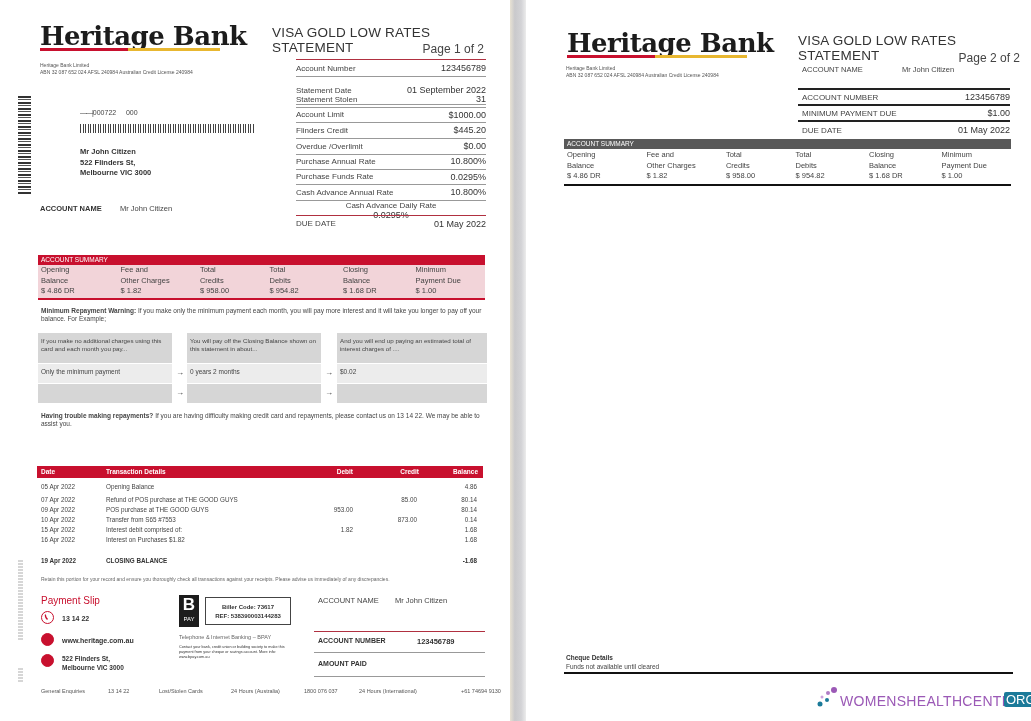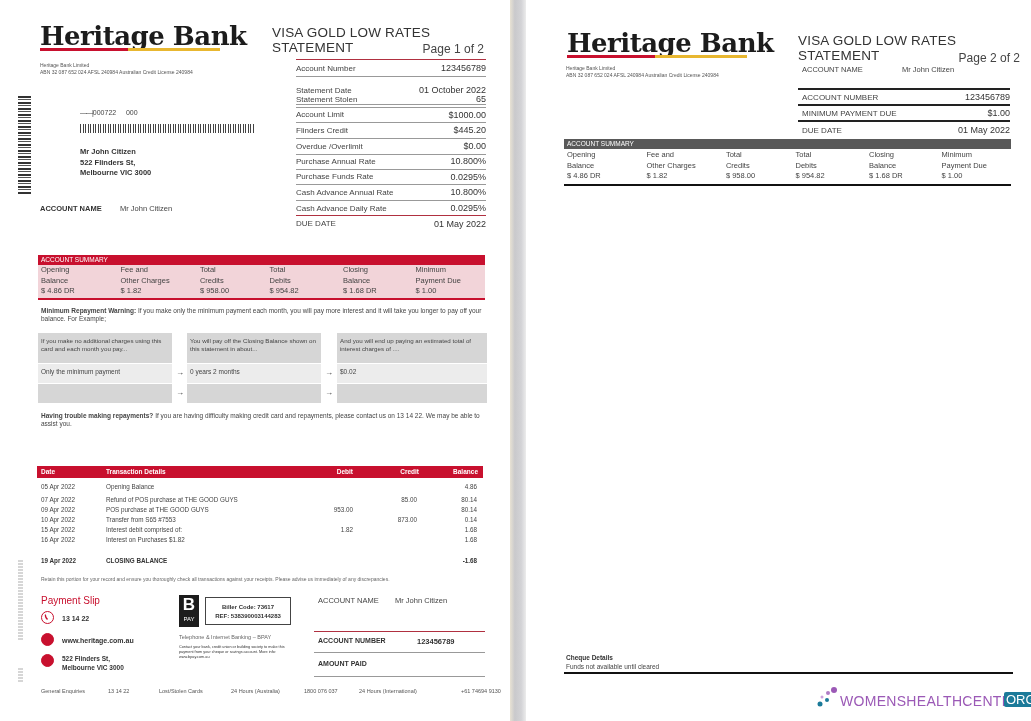--- a/index.html
+++ b/index.html
@@ -47,25 +47,25 @@
   <div class="abs pageno" style="right:26px;top:42px;">Page 1 of 2</div>
 
   <div class="redline" style="left:296px;top:59px;width:190px;"></div>
   <div id="details1">
       <div class="kv" style="left: 296px; top: 61px; width: 190px; height: 15.5px;">
         <span>Account Number</span>
         <span class="v">123456789</span>
       </div>
       <div class="kv" style="left: 296px; top: 76.5px; width: 190px; height: 28px;">
         <span>Statement  Date</span>
-        <span class="v">01 October 2022</span>
+        <span class="v">01 September 2022</span>
       </div>
       <div class="kv" style="left: 296px; top: 92px; width: 190px; height: 15.5px;">
         <span>Statement  Stolen</span>
-        <span class="v">65</span>
+        <span class="v">31</span>
       </div>
       <div class="kv" style="left: 296px; top: 107.5px; width: 190px; height: 15.5px;">
         <span>Account Limit</span>
         <span class="v">$1000.00</span>
       </div>
       <div class="kv" style="left: 296px; top: 123px; width: 190px; height: 15.5px;">
         <span>Flinders Credit</span>
         <span class="v">$445.20</span>
       </div>
       <div class="kv" style="left: 296px; top: 138.5px; width: 190px; height: 16px;">
@@ -77,21 +77,21 @@
         <span class="v">10.800%</span>
       </div>
       <div class="kv" style="left: 296px; top: 169.5px; width: 190px; height: 15.5px;">
         <span>Purchase Funds Rate</span>
         <span class="v">0.0295%</span>
       </div>
       <div class="kv" style="left: 296px; top: 185px; width: 190px; height: 15.5px;">
         <span>Cash Advance Annual Rate</span>
         <span class="v">10.800%</span>
       </div>
-      <div class="kv" style="left: 296px; top: 200.5px; width: 190px; height: 15.5px; border-bottom: none;">
+      <div class="kv" style="left: 296px; top: 200.5px; width: 190px; height: 15.5px; border-bottom: none; flex-direction: column;">
         <span>Cash Advance Daily Rate</span>
         <span class="v">0.0295%</span>
       </div>
     </div>
   <div class="redline" style="left:296px;top:215px;width:190px;"></div>
   <div class="kv" style="left:296px;top:216px;width:190px;height:15px;border-bottom:none;">
     <span>DUE DATE</span>
     <span class="v">01 May 2022</span>
   </div>
 

